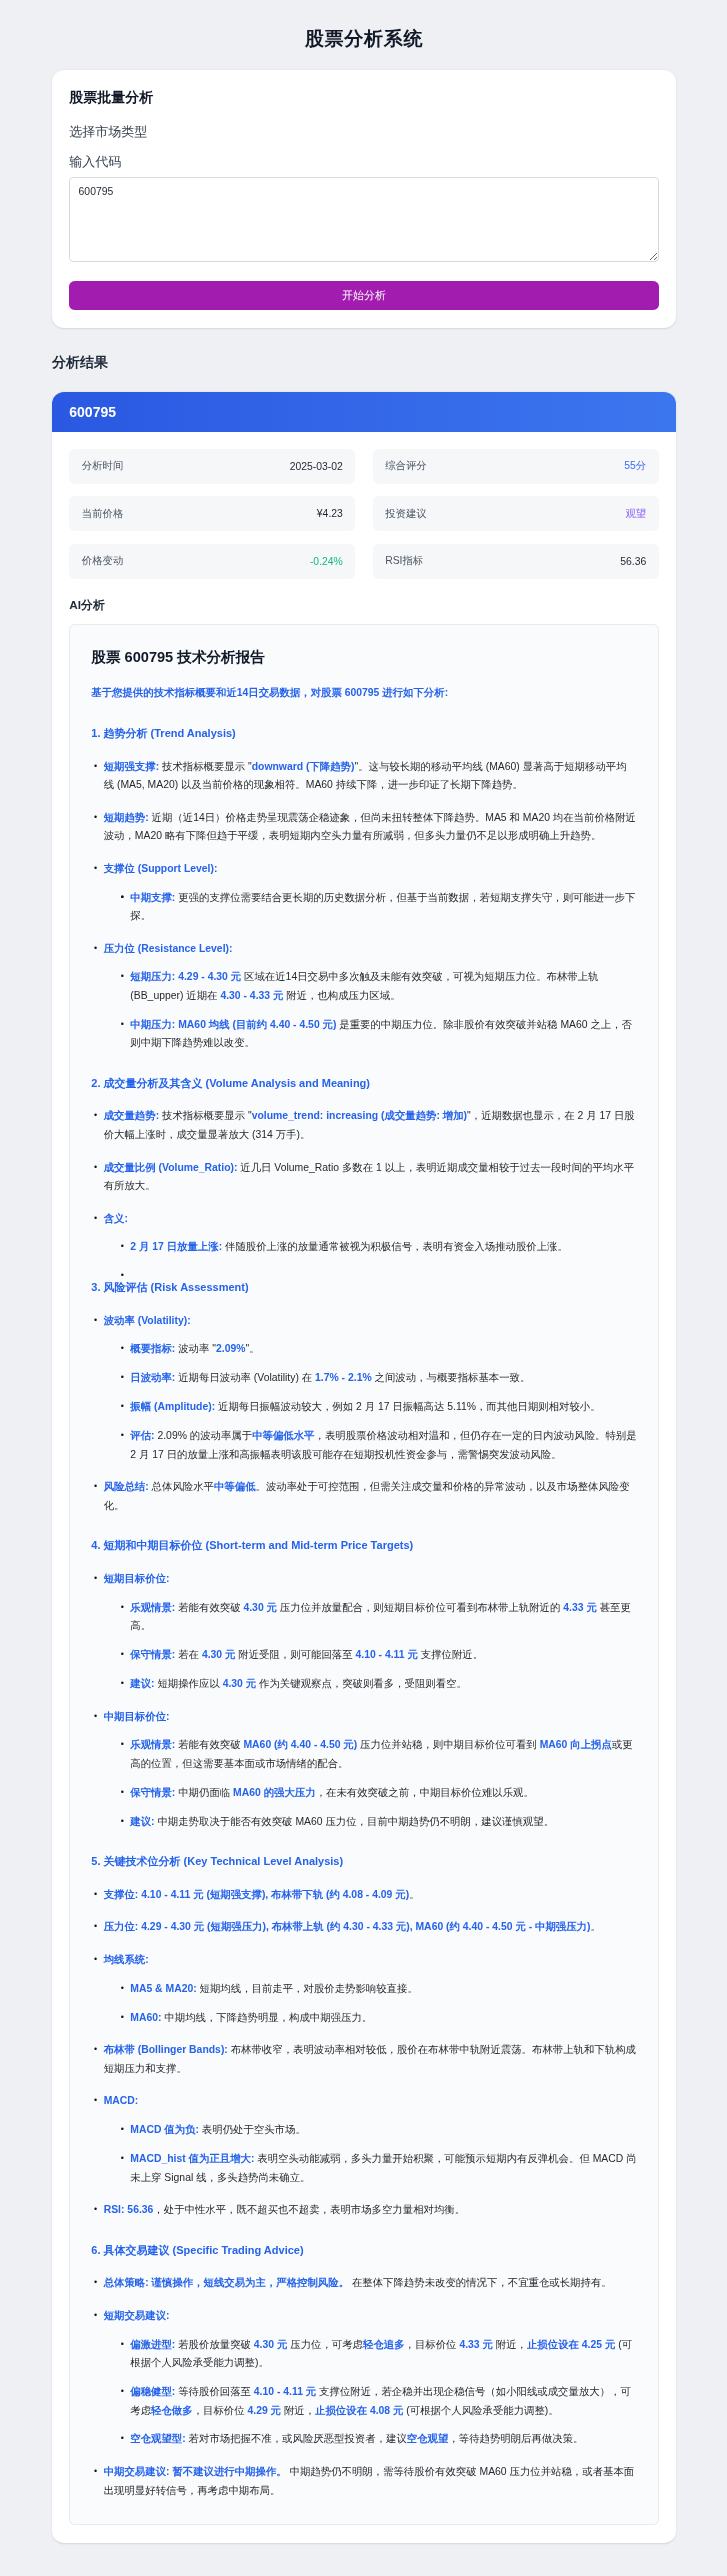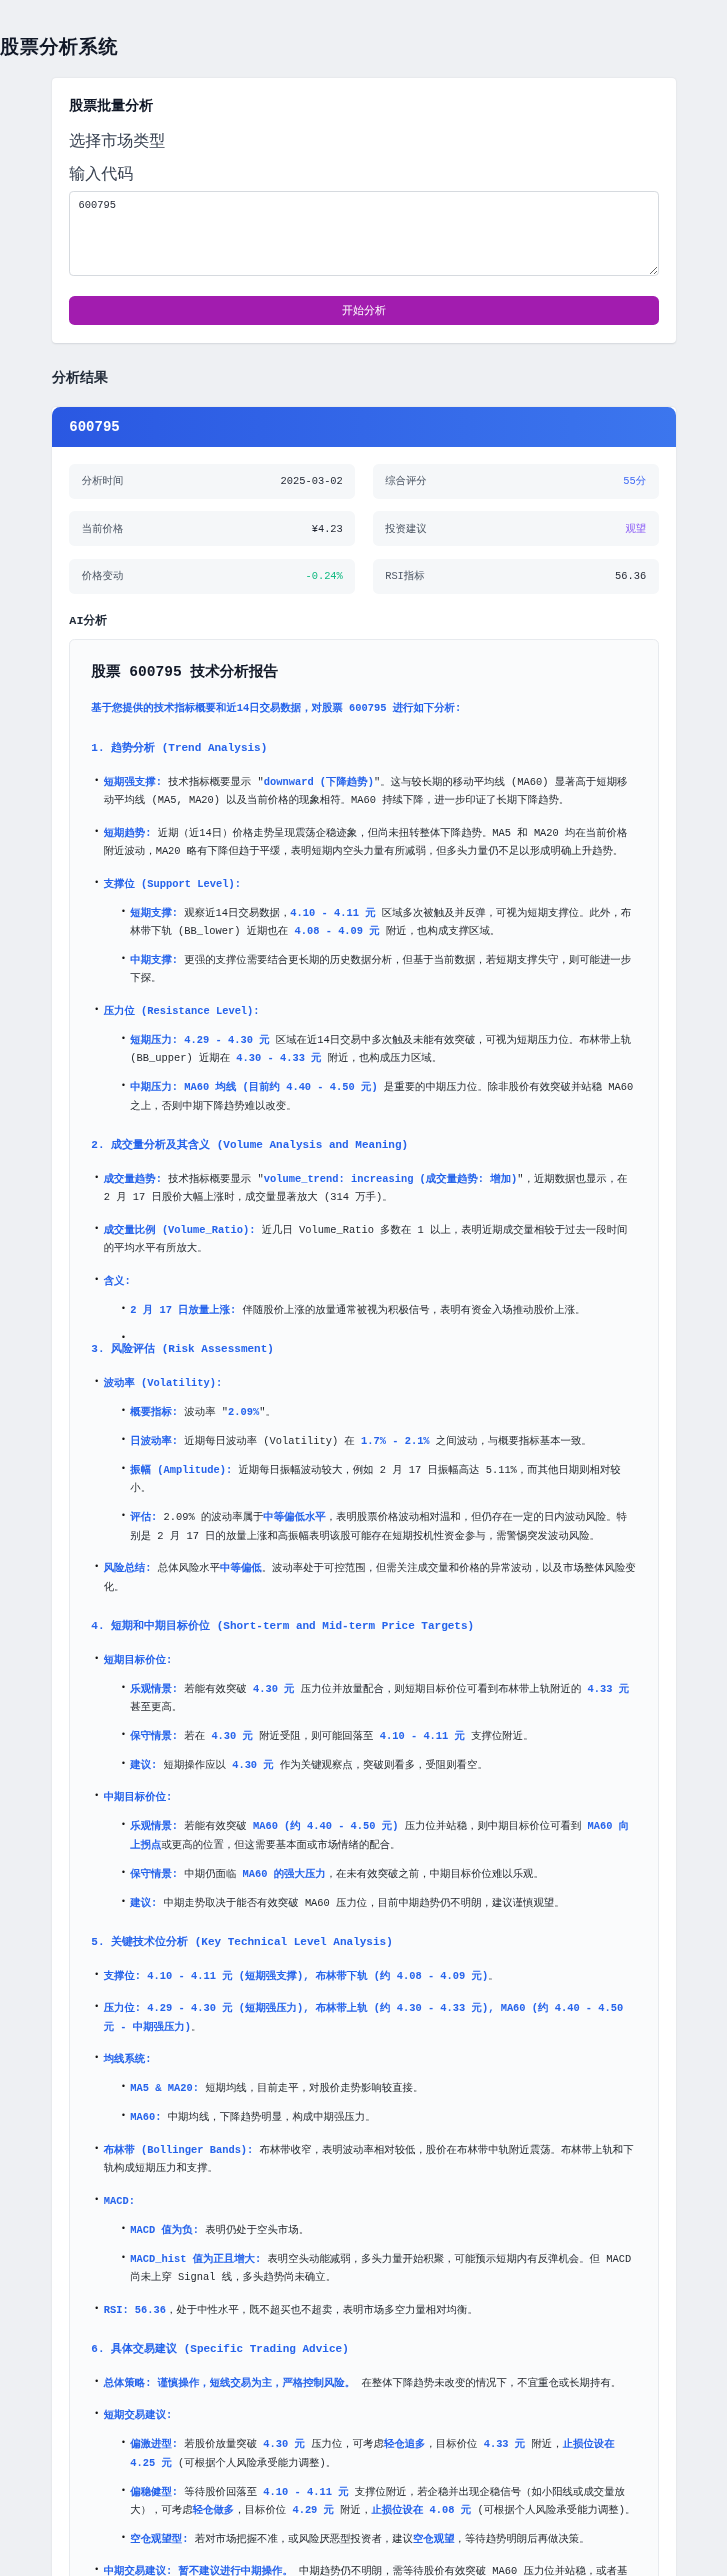--- a/index.html
+++ b/index.html
@@ -2,33 +2,32 @@
 <html lang="zh" style="font-size:11px"><head>
 <meta charset="utf-8">
 <style>
   html,body{margin:0;padding:0;}
   body{
     width:728px;min-height:2576px;background:#eef0f3;
     font-family:"Liberation Sans","DejaVu Sans",sans-serif;
     color:#24292f;-webkit-font-smoothing:antialiased;position:relative;
   }
   .page-title{
-    font-size:19px;font-weight:bold;color:#111827;
-    padding-top:18px;margin:16px 0 18px 0;letter-spacing:0.7px;
+    text-align:center;font-size:19px;font-weight:bold;color:#111827;
+    padding-top:18px;margin:8px 0 18px 0;letter-spacing:0.7px;
   }
   .container{width:624px;margin:0 auto;}
   .card{
-    background:#ffffff;border-radius:4px;
+    background:#ffffff;border-radius:12px;
     box-shadow:0 0.7px 2.1px rgba(16,24,40,.08),0 0.7px 1.4px rgba(16,24,40,.04);
-    font-family:Liberation Mono, monospace;
   }
   
   .form-card{padding:16.7px 17.3px 18px;}
   .card-heading{font-size:14px;font-weight:bold;color:#111827;margin:2.8px 0 15.3px;}
-  .field-label{font-size:16px;color:#374151;margin:12.5px 0 5.6px;}
+  .field-label{font-size:13px;color:#374151;margin:12.5px 0 5.6px;}
   .select-wrap{position:relative;}
   select.market-select{
     width:100%;height:28px;border:0.7px solid #d6dadf;border-radius:4.2px;
     background:#fff;font-size:10.4px;color:#1f2430;padding:0 21px 0 8.3px;
     -webkit-appearance:none;appearance:none;outline:none;box-sizing:border-box;
     font-family:inherit;
   }
   .chev{
     position:absolute;right:10.4px;top:50%;width:5.6px;height:5.6px;pointer-events:none;
     border-right:1.1px solid #374151;border-bottom:1.1px solid #374151;
@@ -132,21 +131,21 @@
     <div class="ai-heading">AI分析</div>
 
     <div class="ai-box">
       <div class="r-title">股票 600795 技术分析报告</div>
       <div id="report-body">
           <div class="r-lead"><strong>基于您提供的技术指标概要和近14日交易数据，对股票 600795 进行如下分析:</strong></div>
           <div class="r-h">1. 趋势分析 (Trend Analysis)</div>
           <div class="li l1"><span class="bullet">•</span><span><strong>短期强支撑:</strong> 技术指标概要显示 "<strong>downward (下降趋势)</strong>"。这与较长期的移动平均线 (MA60) 显著高于短期移动平均线 (MA5, MA20) 以及当前价格的现象相符。MA60 持续下降，进一步印证了长期下降趋势。</span></div>
           <div class="li l1"><span class="bullet">•</span><span><strong>短期趋势:</strong> 近期（近14日）价格走势呈现震荡企稳迹象，但尚未扭转整体下降趋势。MA5 和 MA20 均在当前价格附近波动，MA20 略有下降但趋于平缓，表明短期内空头力量有所减弱，但多头力量仍不足以形成明确上升趋势。</span></div>
           <div class="li l1"><span class="bullet">•</span><span><strong>支撑位 (Support Level):</strong></span></div>
-          <div class="li l2"><span class="bullet">•</span><span><strong>短期支撑:</strong> 观察近14日交易数据，<strong>4.10 - 4.11 元</strong> 区域多次被触及并反弹，可视为短期支撑位。此外，布林带下轨 (BB_lower) 近期也在 <strong>4.08 - 4.09 元</strong> 附近，也构成支撑区域。</span></div>
+          <div class="li l2"><span class="bullet">•</span></div>
           <div class="li l2"><span class="bullet">•</span><span><strong>中期支撑:</strong> 更强的支撑位需要结合更长期的历史数据分析，但基于当前数据，若短期支撑失守，则可能进一步下探。</span></div>
           <div class="li l1"><span class="bullet">•</span><span><strong>压力位 (Resistance Level):</strong></span></div>
           <div class="li l2"><span class="bullet">•</span><span><strong>短期压力: 4.29 - 4.30 元</strong> 区域在近14日交易中多次触及未能有效突破，可视为短期压力位。布林带上轨 (BB_upper) 近期在 <strong>4.30 - 4.33 元</strong> 附近，也构成压力区域。</span></div>
           <div class="li l2"><span class="bullet">•</span><span><strong>中期压力: MA60 均线 (目前约 4.40 - 4.50 元)</strong> 是重要的中期压力位。除非股价有效突破并站稳 MA60 之上，否则中期下降趋势难以改变。</span></div>
           <div class="r-h">2. 成交量分析及其含义 (Volume Analysis and Meaning)</div>
           <div class="li l1"><span class="bullet">•</span><span><strong>成交量趋势:</strong> 技术指标概要显示 "<strong>volume_trend: increasing (成交量趋势: 增加)</strong>"，近期数据也显示，在 2 月 17 日股价大幅上涨时，成交量显著放大 (314 万手)。</span></div>
           <div class="li l1"><span class="bullet">•</span><span><strong>成交量比例 (Volume_Ratio):</strong> 近几日 Volume_Ratio 多数在 1 以上，表明近期成交量相较于过去一段时间的平均水平有所放大。</span></div>
           <div class="li l1"><span class="bullet">•</span><span><strong>含义:</strong></span></div>
           <div class="li l2"><span class="bullet">•</span><span><strong>2 月 17 日放量上涨:</strong> 伴随股价上涨的放量通常被视为积极信号，表明有资金入场推动股价上涨。</span></div>
           <div class="li l2"><span class="bullet">•</span></div>

